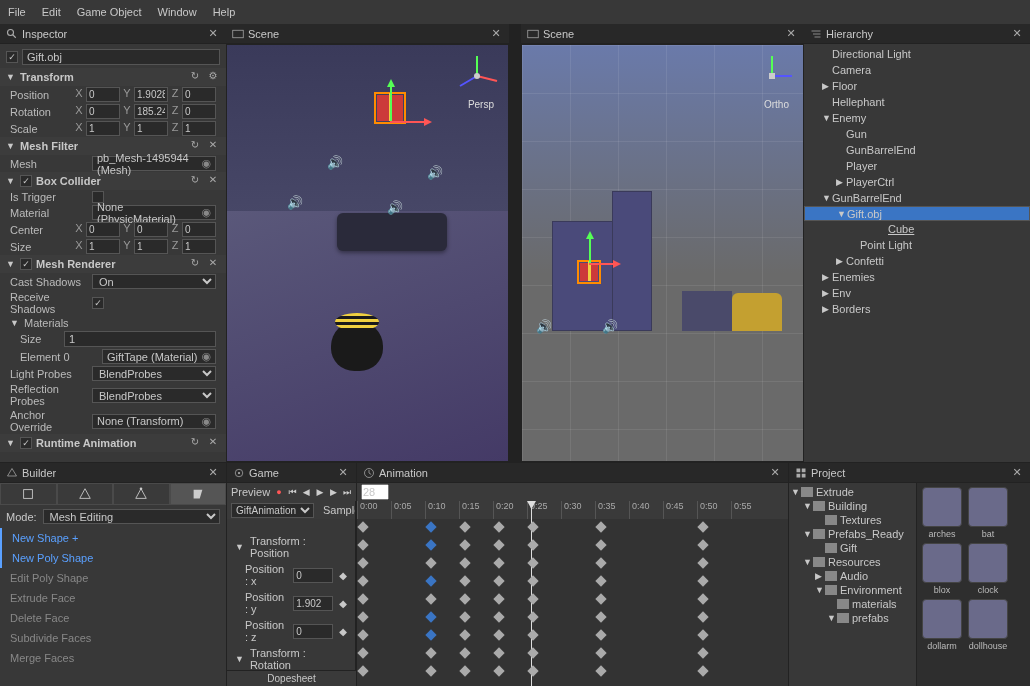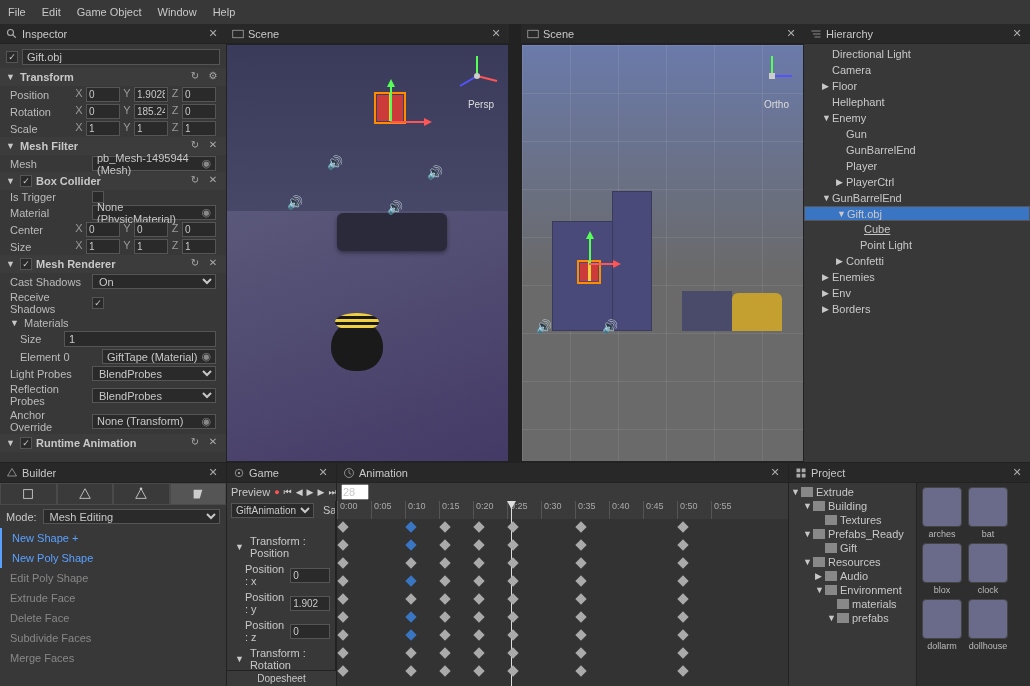--- a/index.html
+++ b/index.html
@@ -62,21 +62,21 @@
 .hrow .lbl { flex:1; }
 .bottom { display:flex; height:224px; border-top:1px solid #222; }
 .builder { width:226px; background:#383838; display:flex; flex-direction:column; }
 .b-toolbar { display:flex; height:22px; background:#3a3a3a; }
 .b-toolbar .tb { flex:1; display:flex; align-items:center; justify-content:center; border:1px solid #4a4a4a; cursor:pointer; }
 .b-toolbar .tb.active { background:#555; }
 .b-mode { display:flex; align-items:center; padding:4px 6px; gap:6px; }
 .b-list { flex:1; overflow:auto; }
 .b-list .item { padding:4px 10px; color:#888; cursor:pointer; }
 .b-list .item.accent { color:#5aa0ff; border-left:2px solid #5aa0ff; }
-.game { width:110px; background:#383838; display:flex; flex-direction:column; border-left:1px solid #222; }
+.game { width:130px; background:#383838; display:flex; flex-direction:column; border-left:1px solid #222; }
 .animation { flex:1; background:#383838; display:flex; flex-direction:column; border-left:1px solid #222; }
 .atoolbar { display:flex; align-items:center; height:18px; background:#3a3a3a; padding:0 4px; gap:4px; }
 .atoolbar .tbtn { width:14px; height:14px; display:flex; align-items:center; justify-content:center; font-size:9px; cursor:pointer; color:#ccc; }
 .atoolbar .rec { color:#f55; }
 .abody { flex:1; display:flex; overflow:hidden; }
 .atracks { width:134px; background:#383838; border-right:1px solid #222; overflow:auto; }
 .atracks .clip { display:flex; align-items:center; padding:2px 4px; gap:9px; height:18px; }
 .atracks .clip.hdr { background:#3a3a3a; }
 .atracks select { background:#2a2a2a; border:1px solid #555; color:#c8c8c8; font-size:10px; }
 .atracks .prop-row { padding:2px 8px; display:flex; align-items:center; gap:6px; font-size:10px; }
@@ -394,21 +394,21 @@
           <span class="lbl">PlayerCtrl</span>
         </div>
         <div class="hrow" style="padding-left: 18px;">
           <span class="caret">▼</span>
           <span class="lbl">GunBarrelEnd</span>
         </div>
         <div class="hrow sel" style="padding-left: 32px;">
           <span class="caret">▼</span>
           <span class="lbl">Gift.obj</span>
         </div>
-        <div class="hrow" style="padding-left: 50px; text-decoration: underline;">
+        <div class="hrow" style="padding-left: 74px; text-decoration: underline;">
           <span class="caret"></span>
           <span class="lbl">Cube</span>
         </div>
         <div class="hrow" style="padding-left: 46px;">
           <span class="caret"></span>
           <span class="lbl">Point Light</span>
         </div>
         <div class="hrow" style="padding-left: 32px;">
           <span class="caret">▶</span>
           <span class="lbl">Confetti</span>

